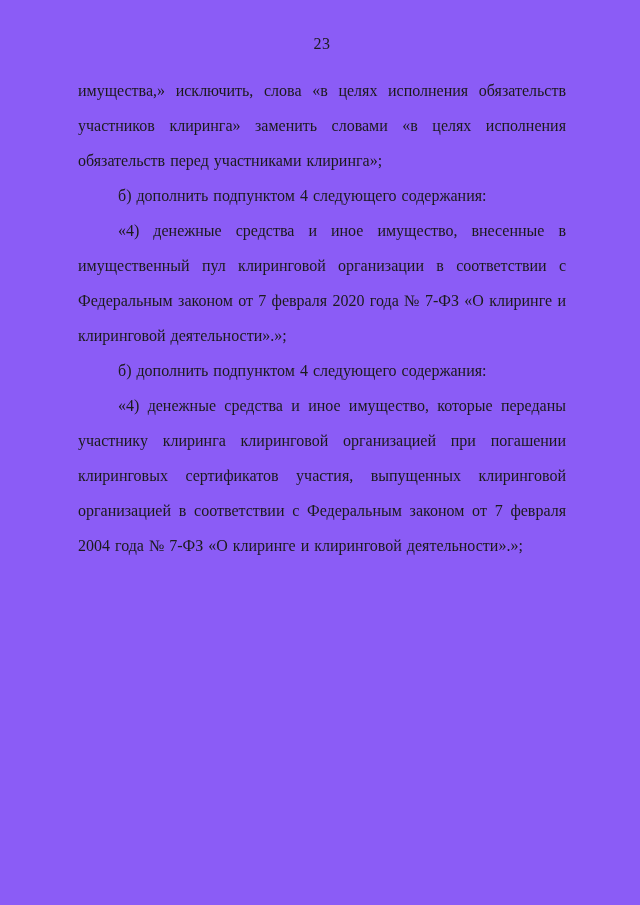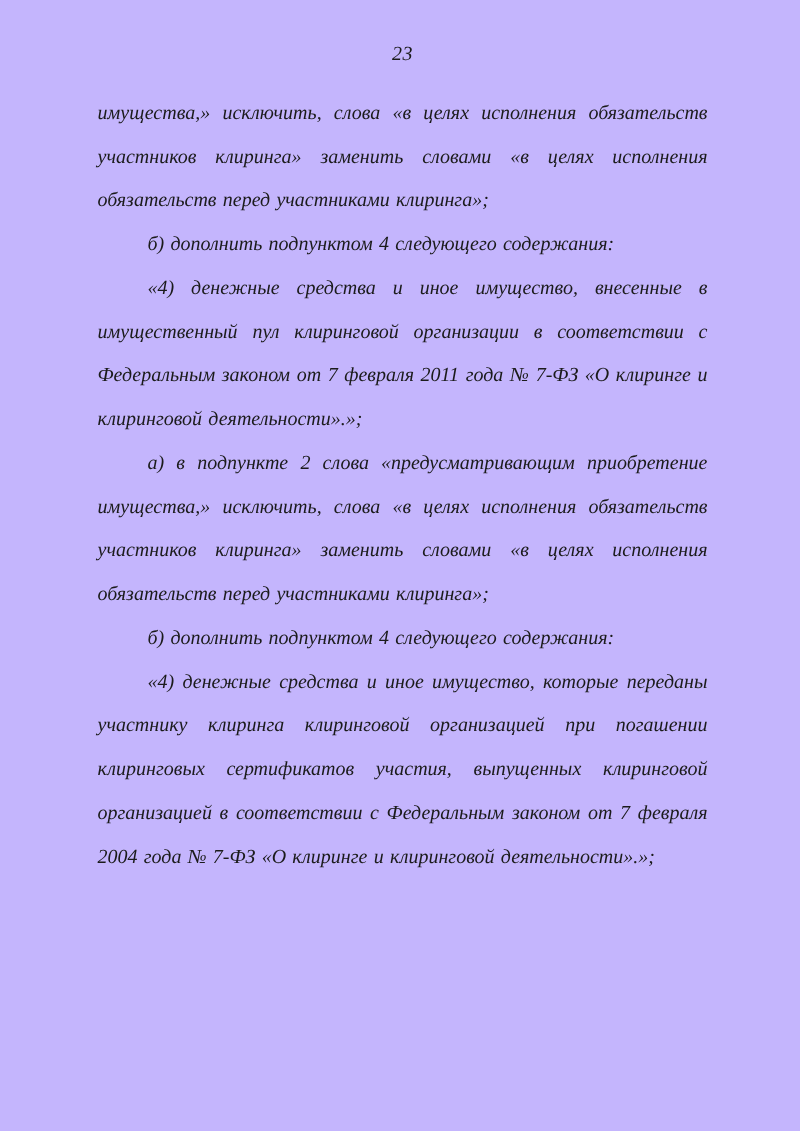--- a/index.html
+++ b/index.html
@@ -35,23 +35,22 @@
   }
   sup {
     font-size: 10px;
     line-height: 0;
     vertical-align: super;
   }
 </style>
 </head>
 <body>
 
-<div class="page" style="background: #c4b5fd; color: rgb(27, 27, 27); font-style: italic;">
+<div class="page" style="background: #8b5cf6; color: rgb(27, 27, 27);">
   <div class="page-number">23</div>
   <div class="content">
       <p class="">имущества,» исключить, слова «в целях исполнения обязательств участников клиринга» заменить словами «в целях исполнения обязательств перед участниками клиринга»;</p>
       <p class="indent">б) дополнить подпунктом 4 следующего содержания:</p>
-      <p class="indent">«4) денежные средства и иное имущество, внесенные в имущественный пул клиринговой организации в соответствии с Федеральным законом от 7 февраля 2011 года № 7-ФЗ «О клиринге и клиринговой деятельности».»;</p>
-      <p class="indent">а) в подпункте 2 слова «предусматривающим приобретение имущества,» исключить, слова «в целях исполнения обязательств участников клиринга» заменить словами «в целях исполнения обязательств перед участниками клиринга»;</p>
+      <p class="indent">«4) денежные средства и иное имущество, внесенные в имущественный пул клиринговой организации в соответствии с Федеральным законом от 7 февраля 2020 года № 7-ФЗ «О клиринге и клиринговой деятельности».»;</p>
       <p class="indent">б) дополнить подпунктом 4 следующего содержания:</p>
       <p class="indent">«4) денежные средства и иное имущество, которые переданы участнику клиринга клиринговой организацией при погашении клиринговых сертификатов участия, выпущенных клиринговой организацией в соответствии с Федеральным законом от 7 февраля 2004 года № 7-ФЗ «О клиринге и клиринговой деятельности».»;</p>
     </div>
 </div>
 
 </body></html>

